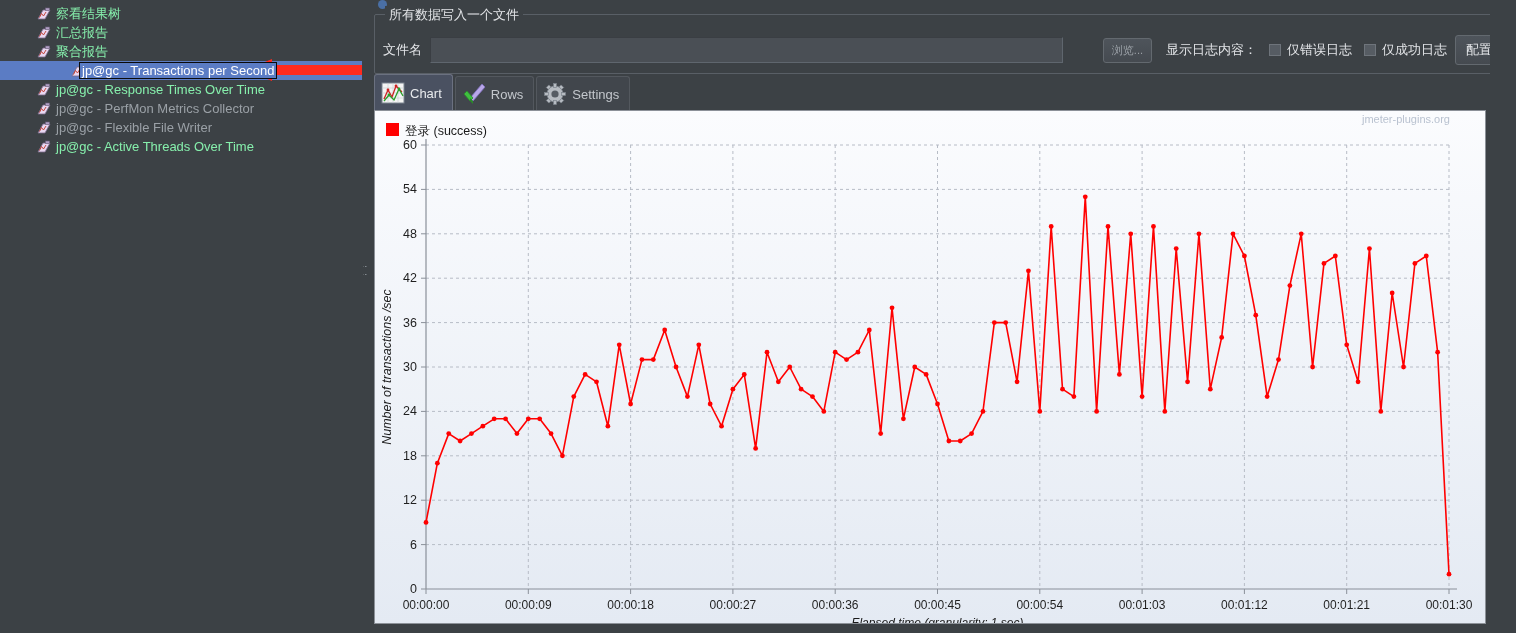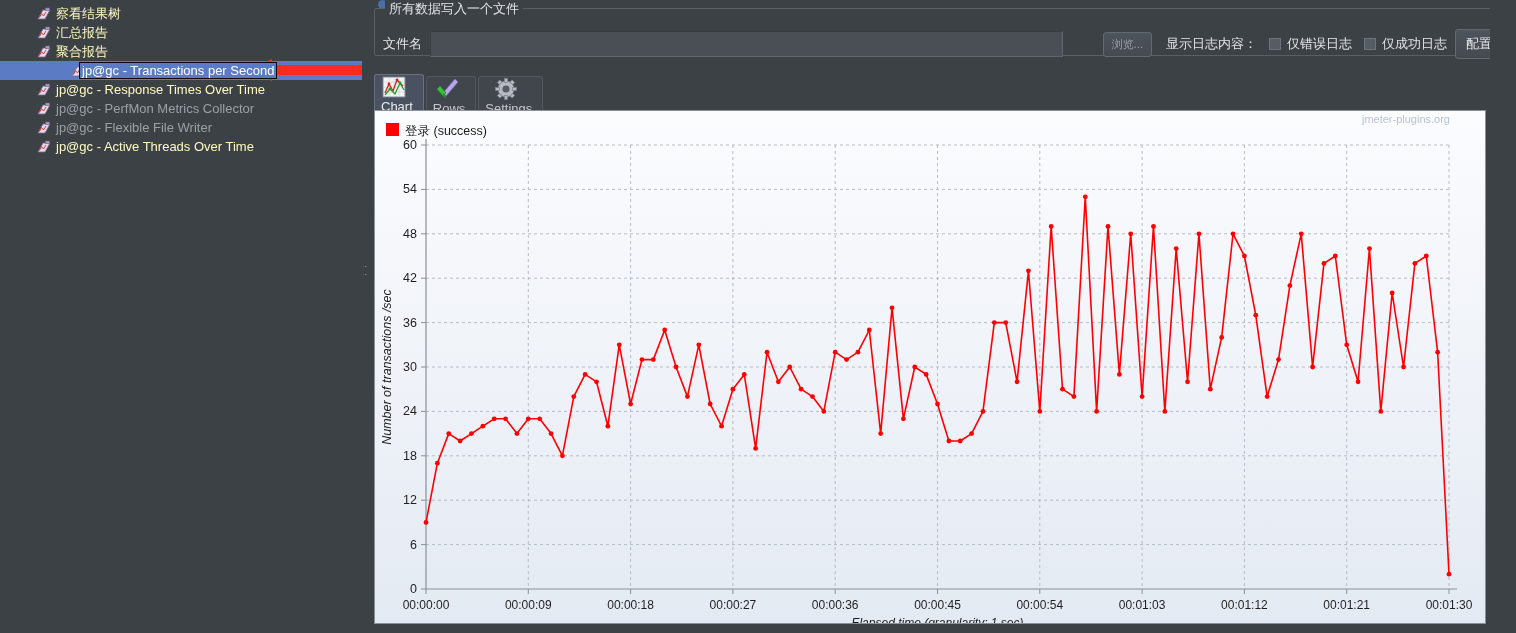--- a/index.html
+++ b/index.html
@@ -26,21 +26,21 @@
     border-right: 1px solid #2a2d30;
     flex: 0 0 370px;
   }
   .tree-list { padding-top: 4px; }
   .tree-item {
     height: 19px;
     display: flex;
     align-items: center;
     padding-left: 34px;
     font-size: 13px;
-    color: #fef9c3;
+    color: #86efac;
     white-space: nowrap;
     position: relative;
   }
   .tree-item.dim { color: #9aa0a6; }
   .tree-item.selected {
     background: #5b7cc4;
     color: #ffffff;
     gap: 8px;
   }
   .tree-item .tree-icon {
@@ -121,22 +121,22 @@
     position: absolute;
     left: 22px; top: -8px;
     font-size: 12px;
     color: #2b3ec9;
     white-space: nowrap;
   }
 
   
   #file-group {
     position: absolute;
-    left: 4px; top: 8px;
-    width: 1138px; height: 48px;
+    left: 4px; top: 14px;
+    width: 1138px; height: 60px;
     border: 1px solid #595f66;
     border-radius: 2px;
   }
   #file-group .legend {
     position: absolute;
     left: 10px; top: -9px;
     background: #3c4145;
     padding: 0 4px;
     font-size: 13px;
     color: #e3e5e8;
@@ -221,21 +221,20 @@
     padding: 0 10px 0 6px;
     font-size: 13px;
     color: #c3c7cc;
     background: #41464c;
     border: 1px solid #53585e;
     border-bottom: none;
     border-radius: 3px 3px 0 0;
     margin-right: 2px;
     cursor: pointer;
     white-space: nowrap;
-    flex-direction: column;
   }
   .tab.active {
     background: #4a5161;
     color: #e9ebee;
     border-color: #6b7180;
     height: 37px;
   }
   .tab .ticon { width: 24px; height: 24px; margin-right: 5px; flex: 0 0 24px; }
 
   

